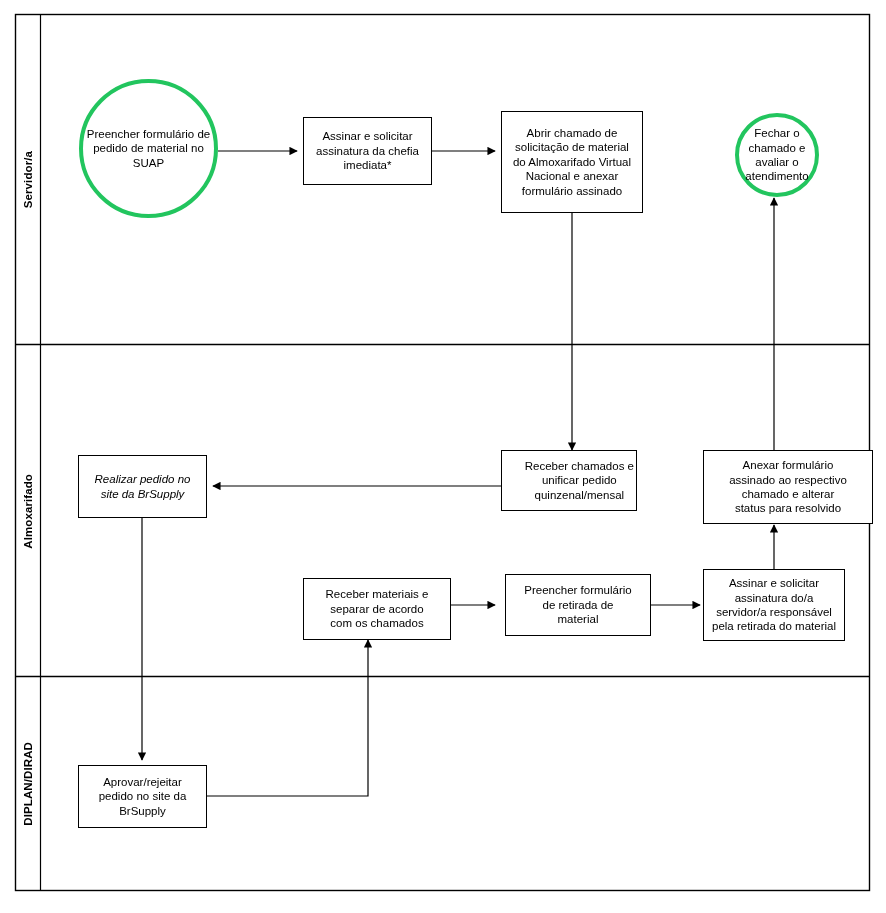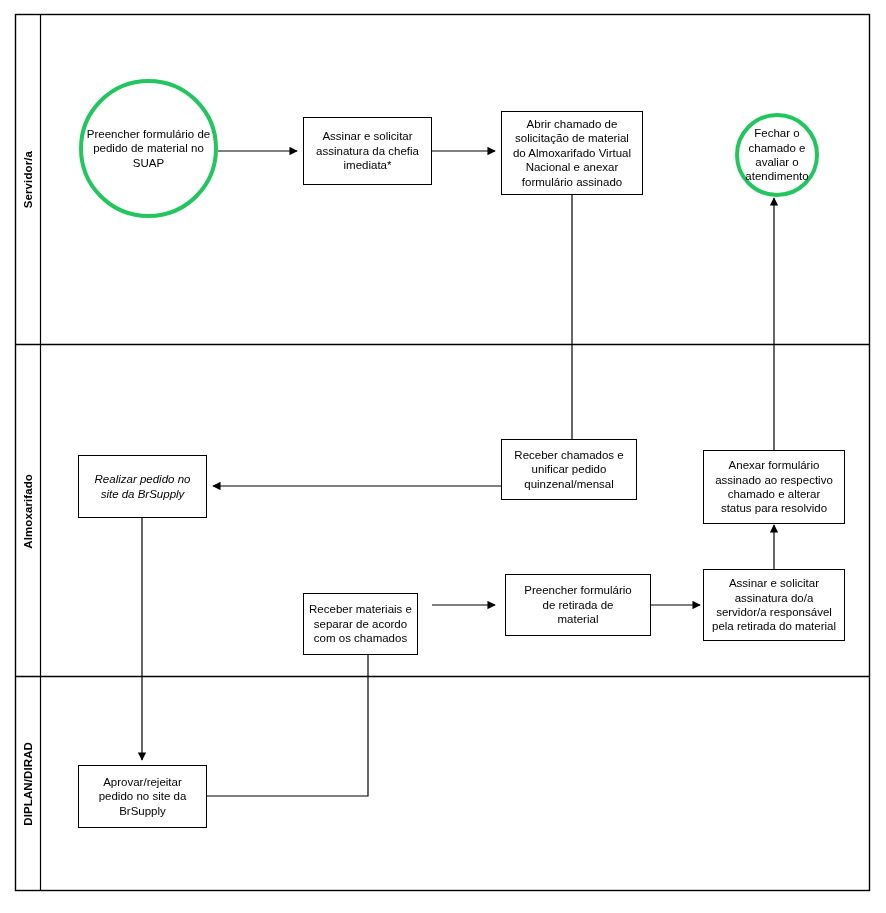--- a/index.html
+++ b/index.html
@@ -123,54 +123,54 @@
   <div class="node circle" style="left:79px; top:79px; width:139px; height:139px;">
     <span>Preencher formulário de pedido de material no SUAP</span>
   </div>
 
   <div class="node box" style="left:303px; top:117px; width:129px; height:68px;">
     <span>Assinar e solicitar
 assinatura da chefia
 imediata*</span>
   </div>
 
-  <div class="node box" style="left:501px; top:111px; width:142px; height:84px;">
+  <div class="node box" style="left:501px; top:111px; width:142px; height:102px;">
     <span>Abrir chamado de
 solicitação de material
 do Almoxarifado Virtual
 Nacional e anexar
 formulário assinado</span>
   </div>
 
   <div class="node circle" style="left:735px; top:113px; width:84px; height:84px;">
     <span>Fechar o
 chamado e
 avaliar o
 atendimento</span>
   </div>
 
   <div class="node box" style="left:78px; top:455px; width:129px; height:63px;font-style:italic;">
     <span>Realizar pedido no
 site da BrSupply</span>
   </div>
 
-  <div class="node box" style="left:501px; top:439px; width:136px; height:61px;">
+  <div class="node box" style="left:501px; top:450px; width:136px; height:61px;justify-content:flex-end;">
     <span>Receber chamados e
 unificar pedido
 quinzenal/mensal</span>
   </div>
 
-  <div class="node box" style="left:703px; top:450px; width:142px; height:74px;">
+  <div class="node box" style="left:703px; top:450px; width:170px; height:74px;">
     <span>Anexar formulário
 assinado ao respectivo
 chamado e alterar
 status para resolvido</span>
   </div>
 
-  <div class="node box" style="left:303px; top:593px; width:115px; height:62px;">
+  <div class="node box" style="left:303px; top:578px; width:148px; height:62px;">
     <span>Receber materiais e
 separar de acordo
 com os chamados</span>
   </div>
 
   <div class="node box" style="left:505px; top:574px; width:146px; height:62px;">
     <span>Preencher formulário
 de retirada de
 material</span>
   </div>

